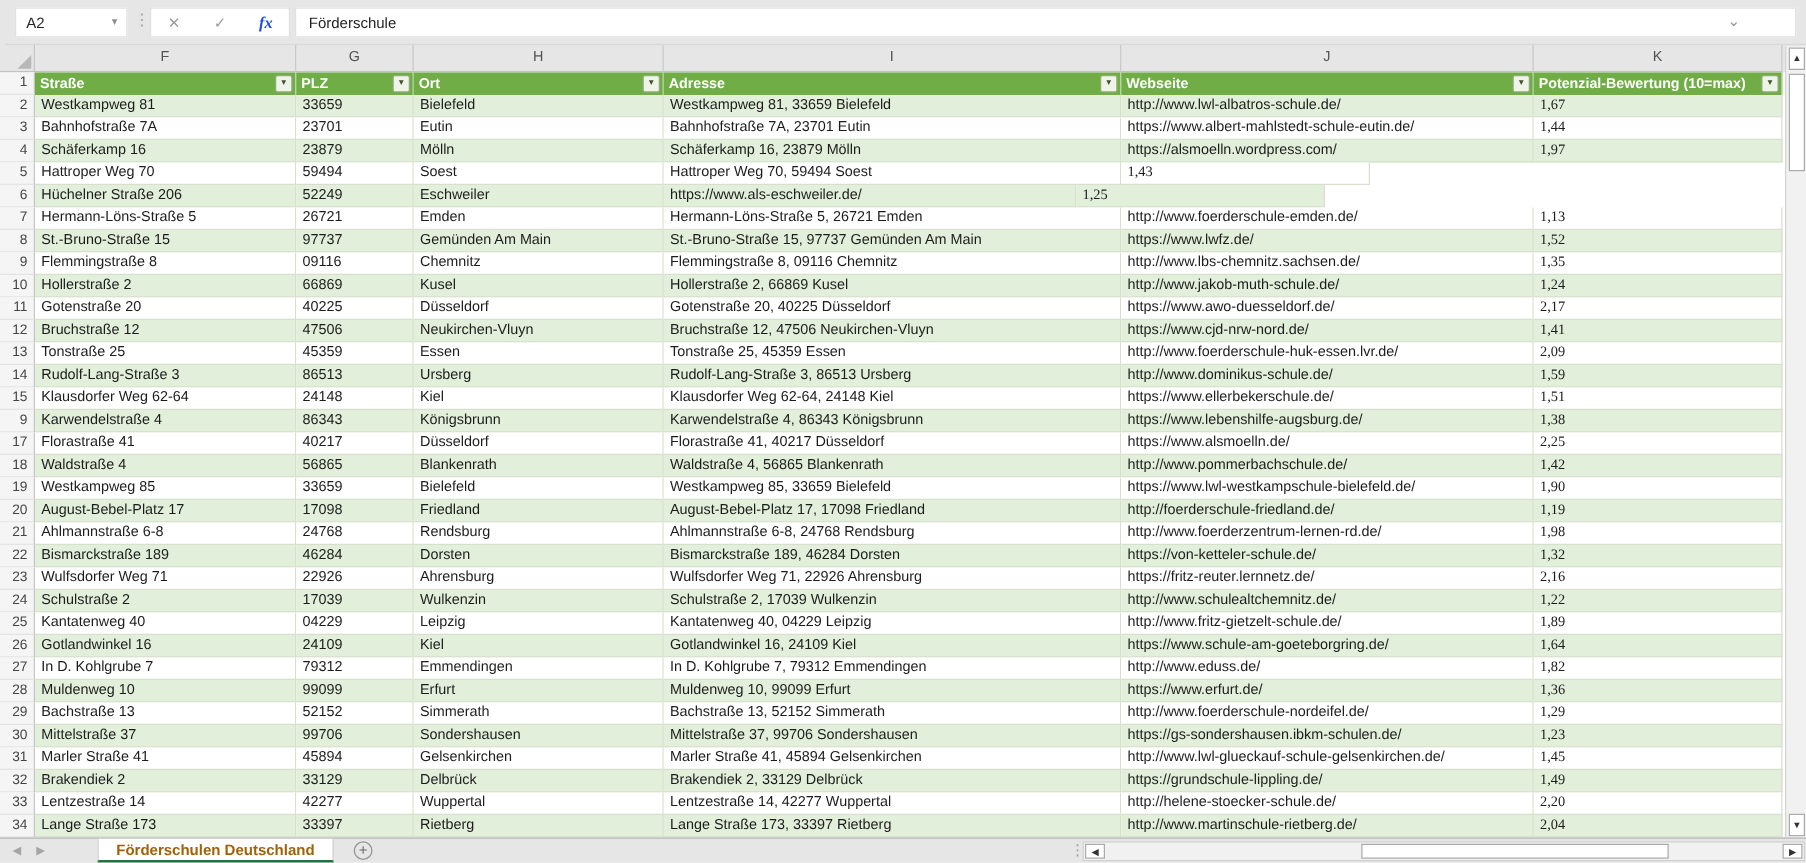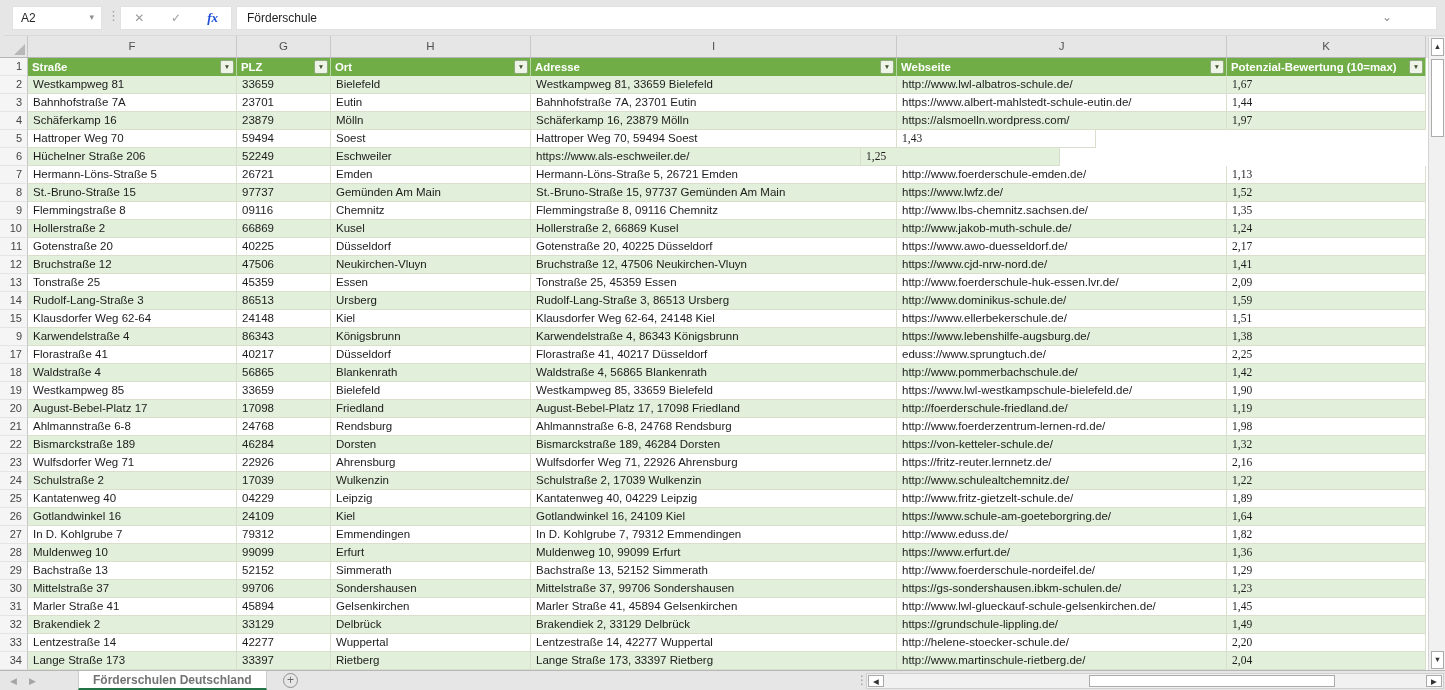--- a/index.html
+++ b/index.html
@@ -64,21 +64,21 @@
   .vs-up{top:1px;} .vs-down{bottom:1px;}
   .vs-thumb{position:absolute;left:2px;right:1px;top:22px;height:78px;background:#fff;
             border:1px solid #ababab;box-sizing:border-box;}
 
   
   .bottom-bar{position:absolute;left:0;right:0;bottom:0;height:20px;background:#e6e6e6;
               border-top:1px solid #b7b7b7;box-sizing:border-box;}
   .tab-nav{position:absolute;left:10px;top:0;height:100%;display:flex;align-items:center;
            gap:12px;color:#a5a5a5;font-size:9px;}
   .sheet-tab{position:absolute;left:78px;top:0;height:19px;background:#fff;display:flex;
-             align-items:center;padding:0 14px;color:#737373;font-weight:bold;font-size:12px;
+             align-items:center;padding:0 14px;color:#a16207;font-weight:bold;font-size:12px;
              border-left:1px solid #cdcdcd;border-right:1px solid #cdcdcd;
              border-bottom:2px solid #217346;box-sizing:border-box;}
   .add-sheet{position:absolute;left:283px;top:2px;width:15px;height:15px;border:1px solid #919191;
              border-radius:50%;color:#6b6b6b;font-size:12px;line-height:13px;text-align:center;
              box-sizing:border-box;}
   .hs-divider{position:absolute;left:856px;top:3px;color:#9a9a9a;font-size:12px;line-height:13px;}
   .hscroll{position:absolute;left:866px;right:1px;top:2px;height:16px;background:#f1f1f1;
            border:1px solid #d0d0d0;box-sizing:border-box;}
   .hs-btn{position:absolute;top:1px;bottom:1px;width:16px;background:#fff;border:1px solid #ababab;
           box-sizing:border-box;text-align:center;font-size:7.5px;color:#333;line-height:12px;}
@@ -260,21 +260,21 @@
         <div class="td col-3 band">Karwendelstraße 4, 86343 Königsbrunn</div>
         <div class="td col-4 band">https://www.lebenshilfe-augsburg.de/</div>
         <div class="td col-5 band num">1,38</div>
       </div>
       <div class="grid-row">
         <div class="rownum">17</div>
         <div class="td col-0">Florastraße 41</div>
         <div class="td col-1">40217</div>
         <div class="td col-2">Düsseldorf</div>
         <div class="td col-3">Florastraße 41, 40217 Düsseldorf</div>
-        <div class="td col-4">eduss://www.sprungtuch.de/</div>
+        <div class="td col-4">https://www.alsmoelln.de/</div>
         <div class="td col-5 num">2,25</div>
       </div>
       <div class="grid-row">
         <div class="rownum">18</div>
         <div class="td col-0 band">Waldstraße 4</div>
         <div class="td col-1 band">56865</div>
         <div class="td col-2 band">Blankenrath</div>
         <div class="td col-3 band">Waldstraße 4, 56865 Blankenrath</div>
         <div class="td col-4 band">http://www.pommerbachschule.de/</div>
         <div class="td col-5 band num">1,42</div>

